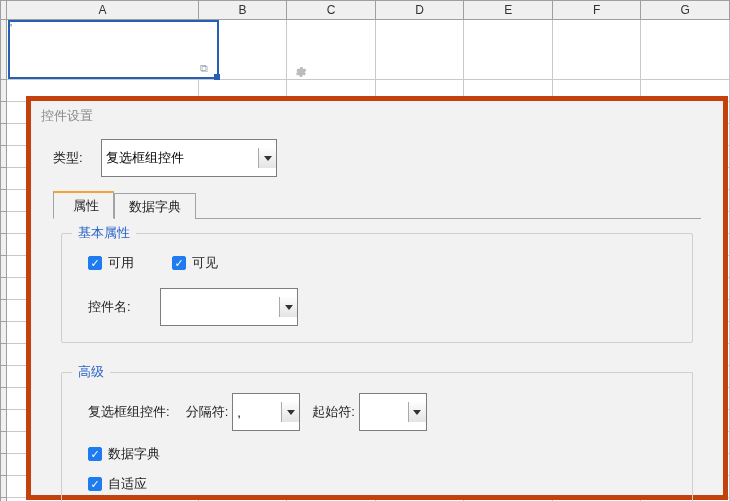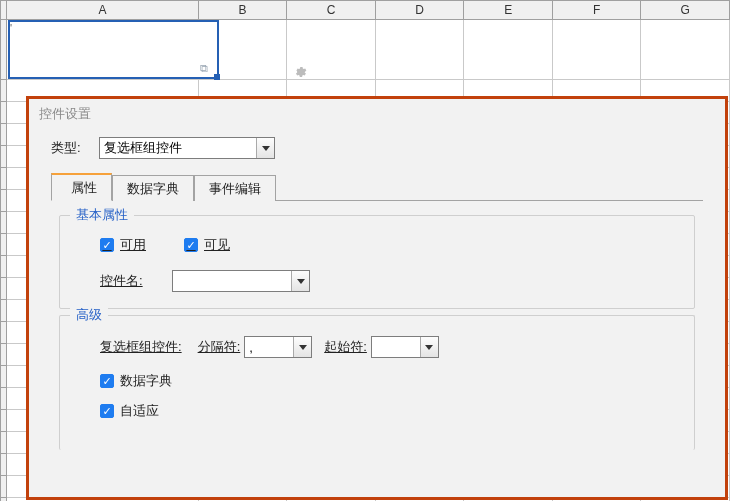--- a/index.html
+++ b/index.html
@@ -95,21 +95,21 @@
     left: 200px; top: 62px;
     color: #9aa6b3; font-size: 11px;
   }
 
   
   .panel {
     position: absolute;
     left: 26px; top: 96px;
     width: 702px; height: 404px;
     background: #f2f2f2;
-    border: 3px solid #c2410c;
+    border: 5px solid #c2410c;
   }
   .panel-title {
     padding: 6px 10px 10px 10px;
     color: #8a8a8a;
     font-size: 13px;
   }
   .panel-body {
     padding: 4px 22px 0 22px;
   }
 
@@ -117,21 +117,21 @@
     display: flex;
     align-items: center;
     margin-bottom: 16px;
   }
   .type-row .lbl { width: 48px; }
   .combo {
     display: inline-flex;
     align-items: center;
     background: #fff;
     border: 1px solid #7d7d7d;
-    height: 22px;
+    height: 38px;
   }
   .combo-input {
     border: none;
     outline: none;
     height: 20px;
     padding: 0 4px;
     font-family: inherit;
     font-size: 13px;
     background: transparent;
   }
@@ -177,24 +177,23 @@
     padding-left: 19px;
   }
 
   .tab-content {
     padding: 14px 8px 0 8px;
   }
 
   .fieldset {
     border: 1px solid #cfcfcf;
     border-radius: 2px;
-    padding: 20px 16px 16px 30px;
-    margin-bottom: 6px;
+    padding: 20px 16px 16px 16px;
+    margin-bottom: 29px;
     position: relative;
-    text-decoration: underline;
   }
   .fieldset-legend {
     position: absolute;
     top: -10px; left: 10px;
     background: #f2f2f2;
     padding: 0 6px;
     color: #2862c7;
     font-size: 13px;
   }
 
@@ -496,21 +495,20 @@
         <input class="combo-input" value="复选框组控件" style="">
         <button class="combo-btn">
             <span class="tri-down"></span>
           </button>
       </span>
     </div>
 
     <div class="tabs">
       <div class="tab active">属性</div>
       <div class="tab">数据字典</div>
-      <div class="tab">事件编辑</div>
     </div>
 
     <div class="tab-content">
 
       <div class="fieldset">
         <span class="fieldset-legend">基本属性</span>
 
         <div class="chk-row" style="padding-left:10px;">
           <span class="chk">
             <span class="chk-box">

